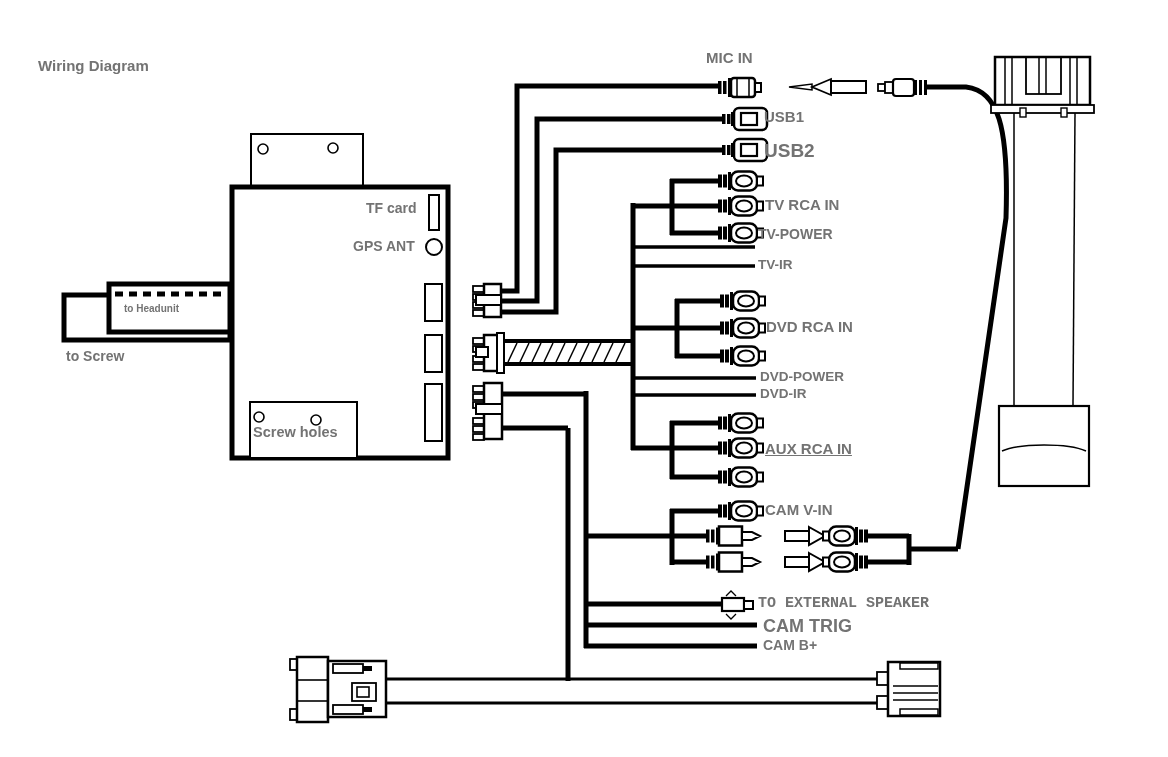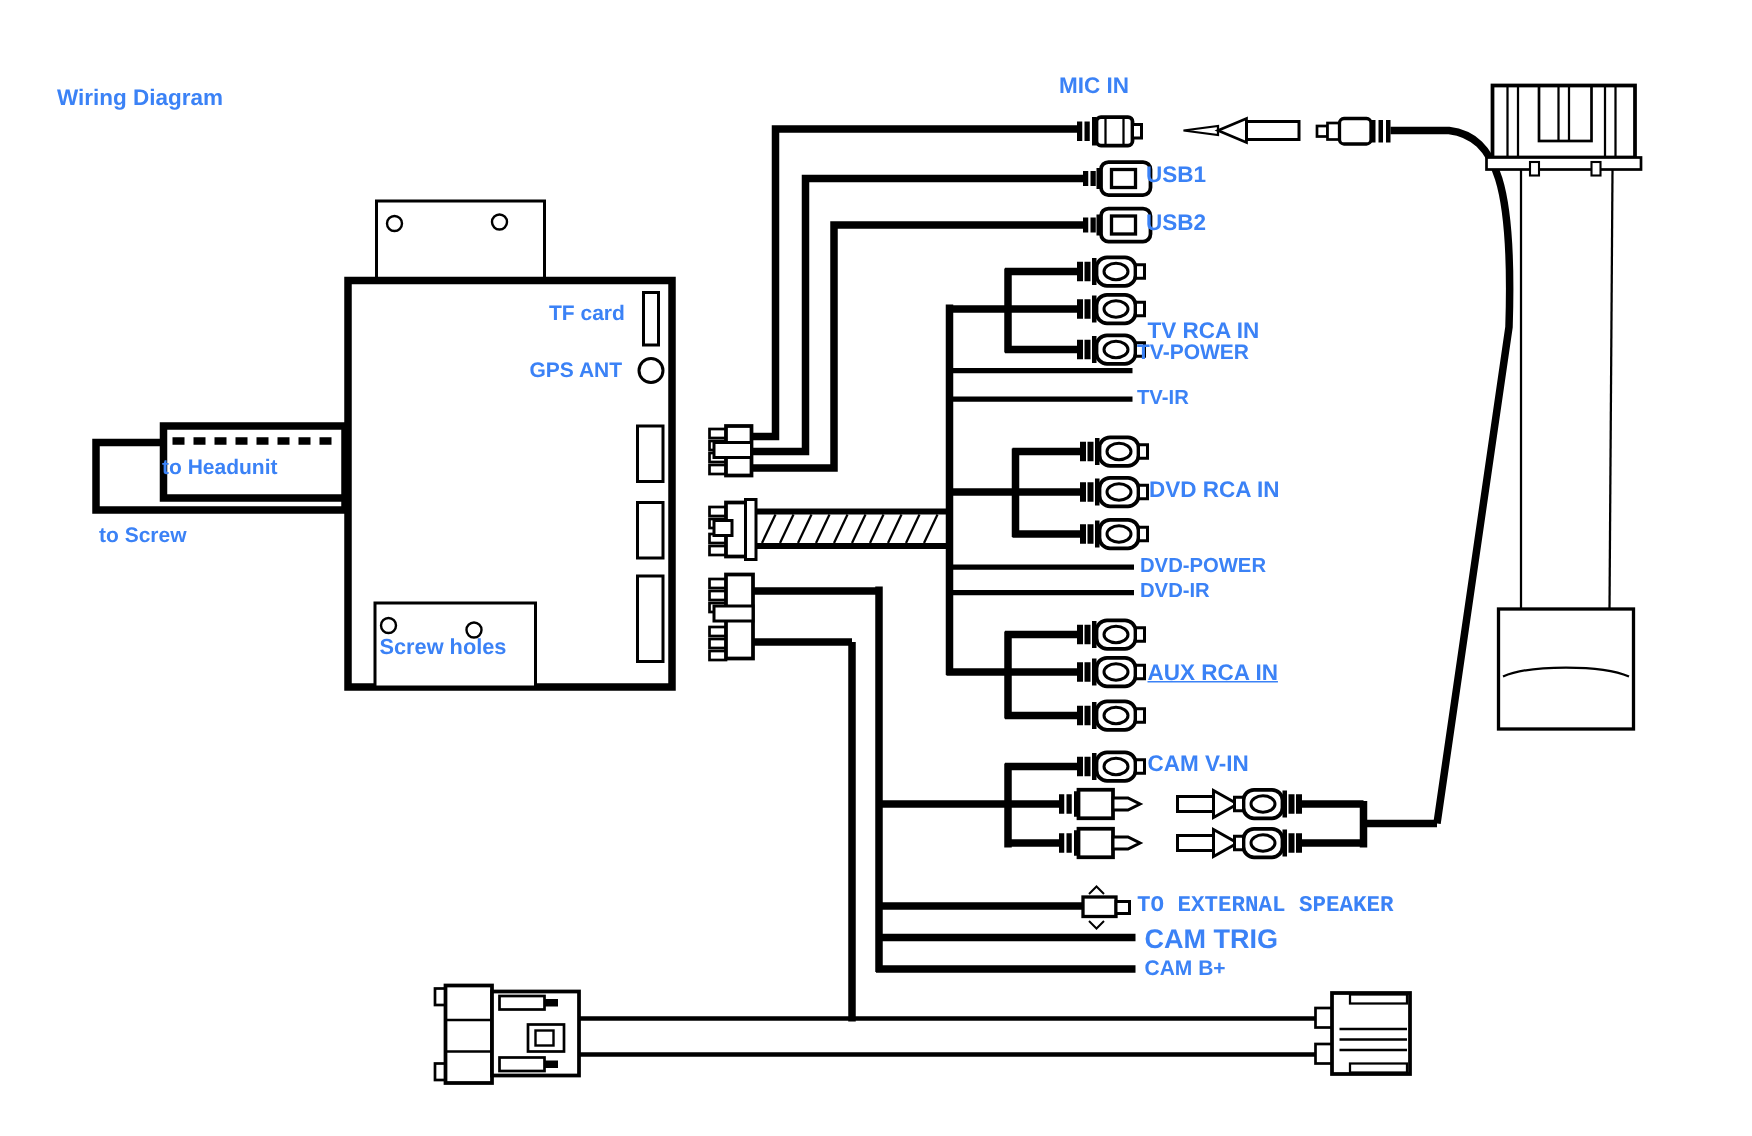--- a/index.html
+++ b/index.html
@@ -1,19 +1,19 @@
 <!DOCTYPE html>
 <html><head>
 <meta charset="utf-8">
 <style>
   html,body{margin:0;padding:0;background:#fff;}
   #stage{position:relative;width:1168px;height:757px;background:#fff;overflow:hidden;
          font-family:"Liberation Sans",sans-serif;}
   #stage svg{position:absolute;left:0;top:0;}
-  .lbl{position:absolute;font-weight:700;color:#3b82f6;white-space:nowrap;line-height:1.15;
+  .lbl{position:absolute;font-weight:700;color:#737373;white-space:nowrap;line-height:1.15;
        font-family:"Liberation Sans",sans-serif;}
 </style>
 </head>
 <body>
 
 <div id="stage">
 
 <svg width="1168" height="757" viewBox="0 0 1168 757">
   <defs>
 
@@ -262,31 +262,31 @@
     <line x1="1014" y1="113" x2="1014" y2="406" stroke="#000" stroke-width="1.5"></line>
     <line x1="1075" y1="113" x2="1073" y2="406" stroke="#000" stroke-width="1.5"></line>
     <rect x="999" y="406" width="90" height="80" fill="#fff" stroke="#000" stroke-width="2.2"></rect>
     <path d="M1002 451 C1020 443 1068 443 1086 451" fill="none" stroke="#000" stroke-width="1.5"></path>
   </g>
 </svg>
 
 <div class="lbl" style="left:38px;top:57px;font-size:15px;">Wiring Diagram</div>
 <div class="lbl" style="left:706px;top:49px;font-size:15px;">MIC IN</div>
 <div class="lbl" style="left:764px;top:108px;font-size:15px;">USB1</div>
-<div class="lbl" style="left:764px;top:140px;font-size:15px;">USB2</div>
-<div class="lbl" style="left:765px;top:196px;font-size:15px;margin-top:16px;">TV RCA IN</div>
+<div class="lbl" style="left:764px;top:140px;font-size:19px;">USB2</div>
+<div class="lbl" style="left:765px;top:196px;font-size:15px;">TV RCA IN</div>
 <div class="lbl" style="left:758px;top:226px;font-size:14px;">TV-POWER</div>
 <div class="lbl" style="left:758px;top:257px;font-size:13.5px;">TV-IR</div>
 <div class="lbl" style="left:766px;top:318px;font-size:15px;">DVD RCA IN</div>
 <div class="lbl" style="left:760px;top:369px;font-size:13.5px;">DVD-POWER</div>
 <div class="lbl" style="left:760px;top:386px;font-size:13.5px;">DVD-IR</div>
 <div class="lbl" style="left:765px;top:440px;font-size:15px;text-decoration:underline;">AUX RCA IN</div>
 <div class="lbl" style="left:765px;top:501px;font-size:15px;">CAM V-IN</div>
 <div class="lbl" style="left:758px;top:595px;font-size:15px;font-family:Liberation Mono, monospace;">TO EXTERNAL SPEAKER</div>
 <div class="lbl" style="left:763px;top:616px;font-size:18px;">CAM TRIG</div>
 <div class="lbl" style="left:763px;top:637px;font-size:14px;">CAM B+</div>
-<div class="lbl" style="left:108px;top:303px;font-size:14px;">to Headunit</div>
+<div class="lbl" style="left:124px;top:303px;font-size:10px;">to Headunit</div>
 <div class="lbl" style="left:66px;top:348px;font-size:14px;">to Screw</div>
 <div class="lbl" style="left:366px;top:200px;font-size:14px;">TF card</div>
 <div class="lbl" style="left:353px;top:238px;font-size:14px;">GPS ANT</div>
 <div class="lbl" style="left:253px;top:424px;font-size:14.5px;">Screw holes</div>
 
 </div>
 
 </body></html>

